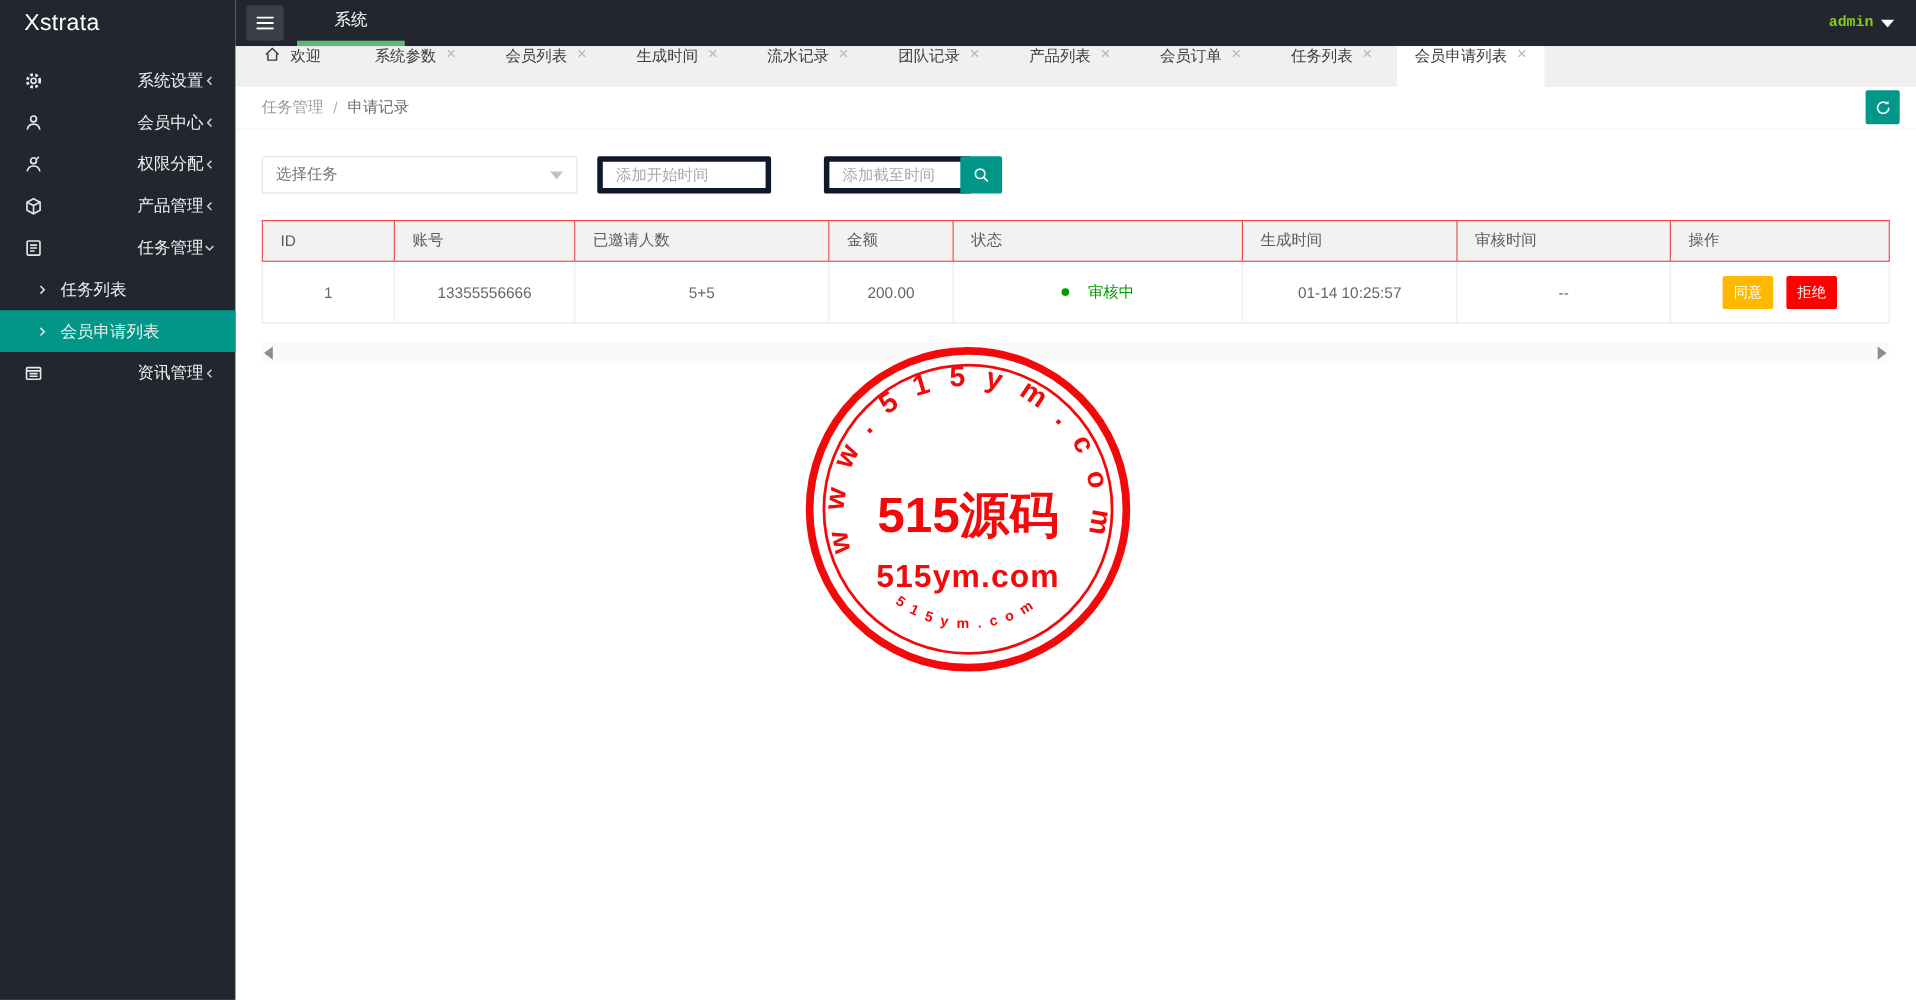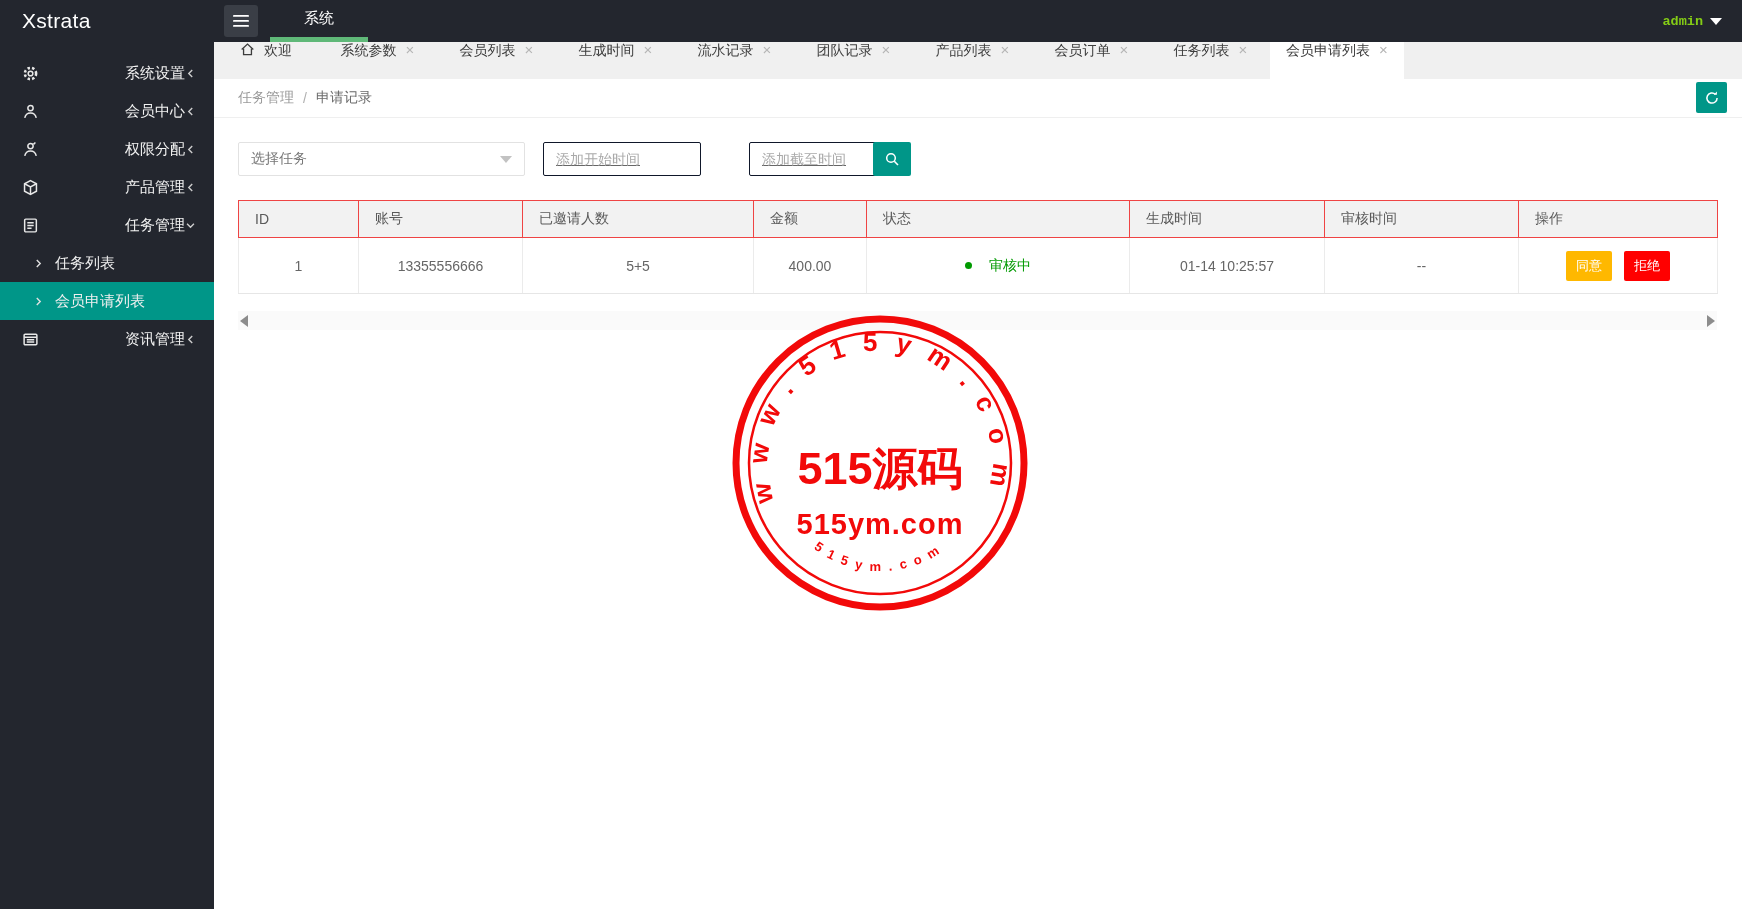--- a/index.html
+++ b/index.html
@@ -49,22 +49,22 @@
   .crumb .cur  { color:#6b6b6b; }
   .refresh-btn { position:absolute; right:15px; top:3px; width:31px; height:31px; background:#009688; border-radius:2px;
     display:flex; align-items:center; justify-content:center; cursor:pointer; }
   .refresh-btn svg { width:16px; height:16px; }
 
   
   .filter-select { position:absolute; left:238px; top:142px; width:287px; height:34px; border:1px solid #e2e2e2; border-radius:2px;
     background:#fff; display:flex; align-items:center; padding:0 12px; font-size:14px; color:#777; cursor:pointer; }
   .filter-select .sel-label { flex:1; }
   .sel-caret { width:0; height:0; border-left:6px solid transparent; border-right:6px solid transparent; border-top:7px solid #c2c2c2; }
-  .f-input { position:absolute; top:142px; height:34px; border:1px solid #0f172a; border-radius:2px; background:#fff;
-    padding:0 12px; font-size:14px; color:#666; outline:none; font-family:inherit;text-decoration:underline; }
+  .f-input { position:absolute; top:142px; height:34px; border:5px solid #0f172a; border-radius:2px; background:#fff;
+    padding:0 12px; font-size:14px; color:#666; outline:none; font-family:inherit; }
   .f-input::placeholder { color:#a9a9a9; }
   .f-input.start { left:543px; width:158px; }
   .f-input.end   { left:749px; width:134px; }
   .search-btn { position:absolute; left:873px; top:142px; width:38px; height:34px; background:#009688; border:none; border-radius:2px;
     display:flex; align-items:center; justify-content:center; cursor:pointer; }
   .search-btn svg { width:17px; height:17px; }
 
   
   table.grid { position:absolute; left:238px; top:200px; width:1479px; border-collapse:collapse; table-layout:fixed; }
   table.grid th { height:37px; background:#f2f2f2; border:1px solid #ef4444; font-size:14px; font-weight:400; color:#5a5a5a;
@@ -323,21 +323,21 @@
         <th>生成时间</th>
         <th>审核时间</th>
         <th>操作</th>
       </tr>
     </thead>
     <tbody>
       <tr>
         <td>1</td>
         <td>13355556666</td>
         <td>5+5</td>
-        <td class="amount">400.00</td>
+        <td class="amount">200.00</td>
         <td>
           <span class="status-wrap">
             <span class="status-dot"></span>
             <span>审核中</span>
           </span>
         </td>
         <td>01-14 10:25:57</td>
         <td>--</td>
         <td>
           <button class="act-btn act-approve">同意</button>

